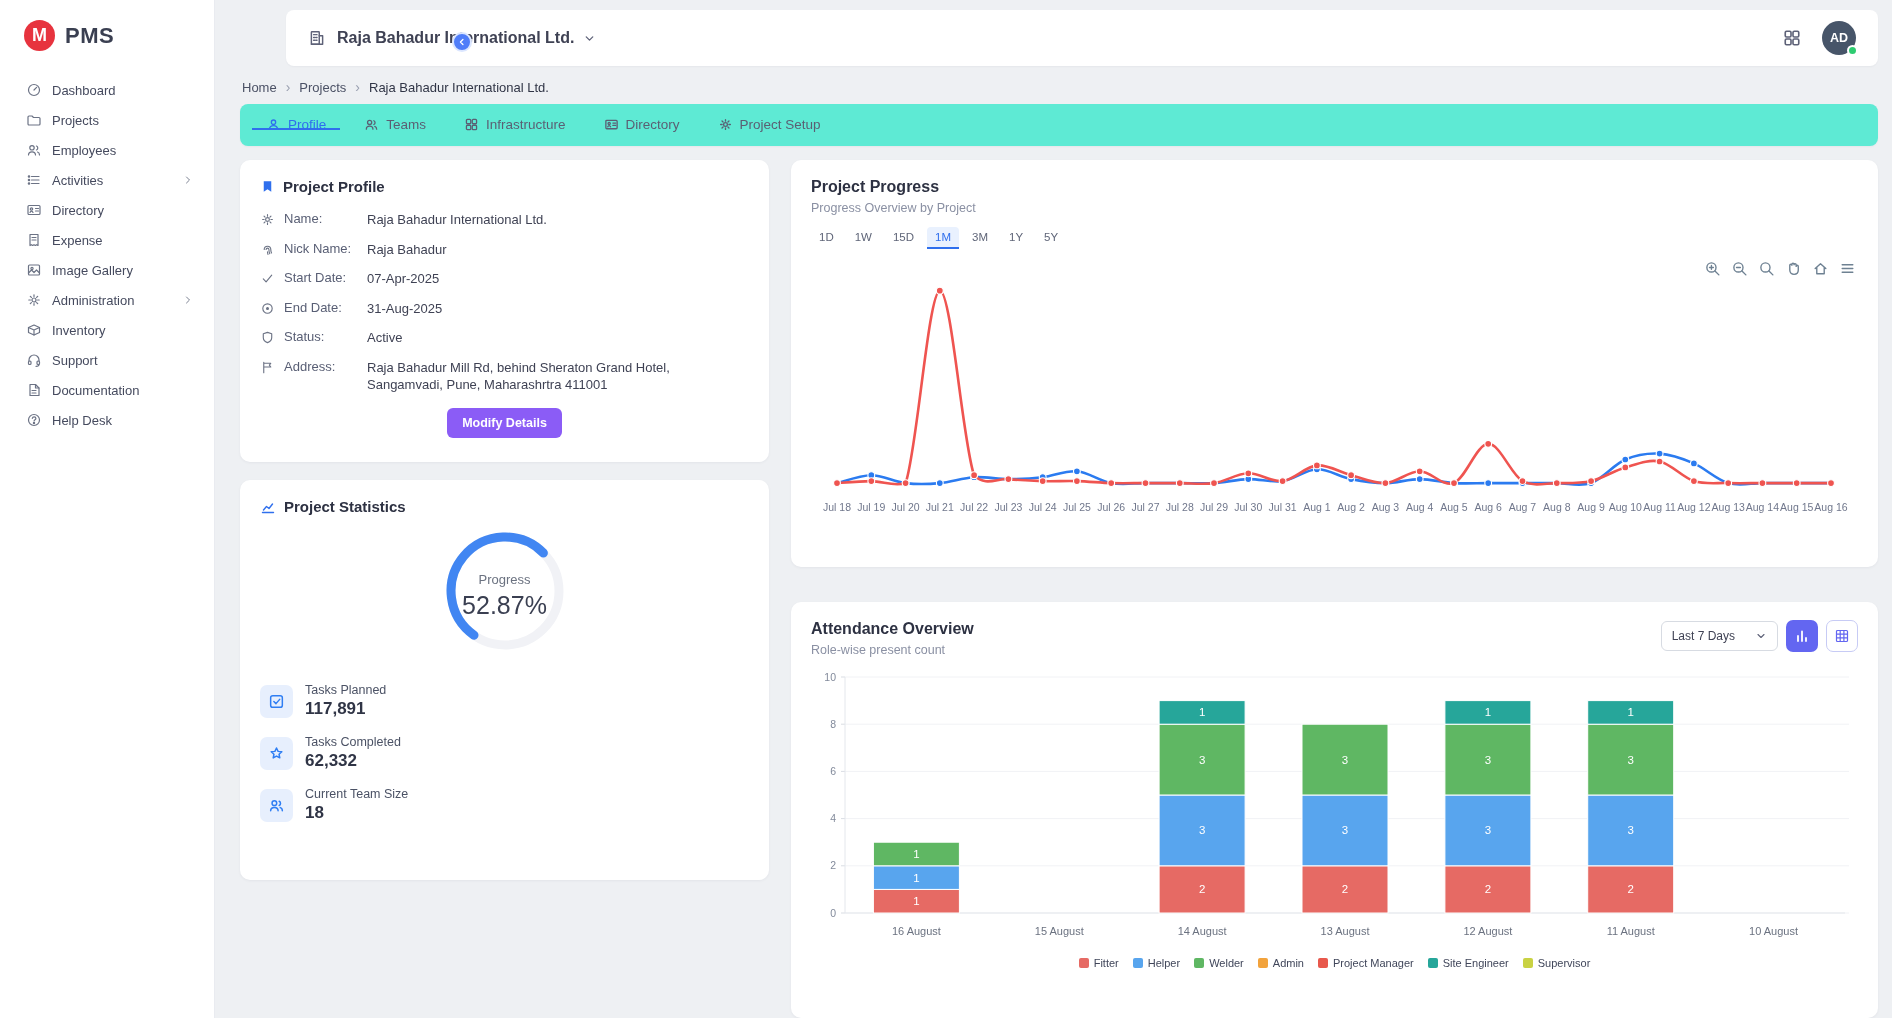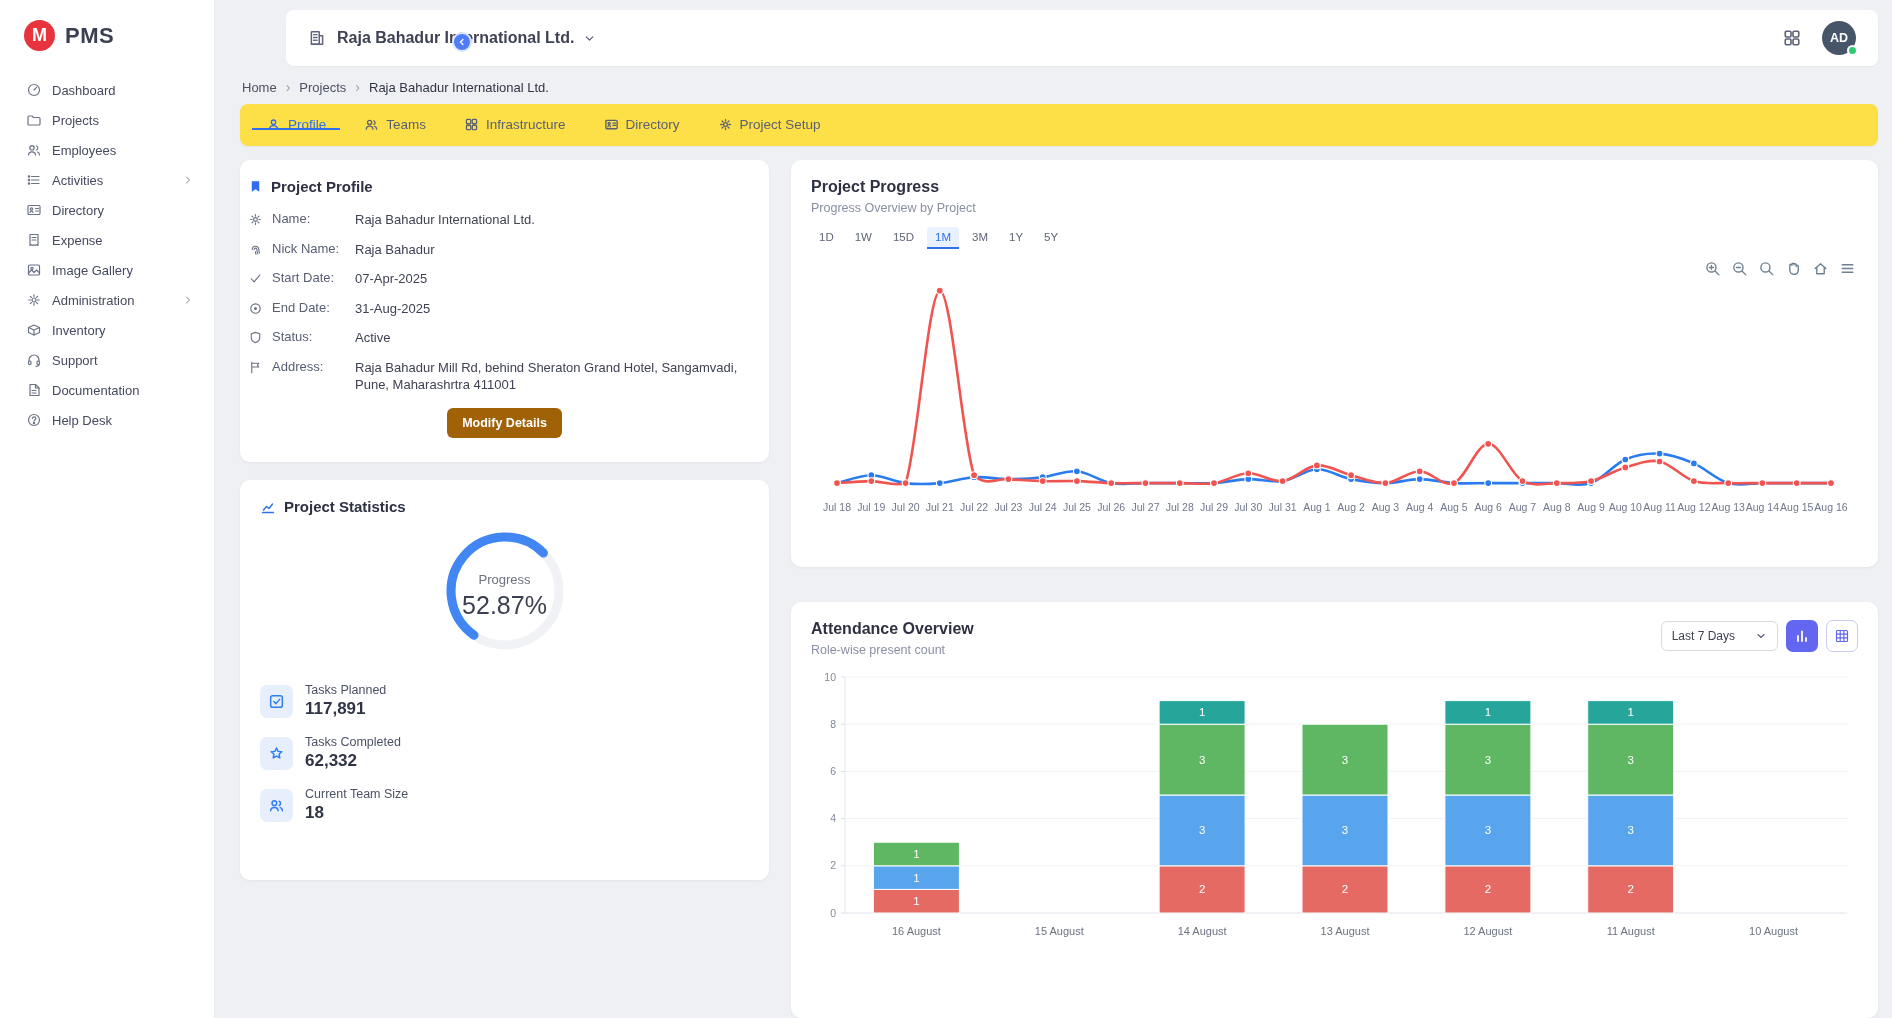--- a/index.html
+++ b/index.html
@@ -36,43 +36,43 @@
   .topbar-right { margin-left:auto; display:flex; align-items:center; gap:20px; }
   .avatar { width:34px; height:34px; border-radius:50%; background:#475569; color:#fff; font-size:12.5px;
             font-weight:bold; display:flex; align-items:center; justify-content:center; position:relative; cursor:pointer; }
   .avatar .dot { position:absolute; right:-2px; bottom:-1px; width:11px; height:11px; border-radius:50%;
                  background:#2ecc71; border:2px solid #fff; }
 
   .breadcrumb { display:flex; align-items:center; gap:9px; margin:13px 2px 9px 2px; font-size:13px; color:#4b5165; }
   .breadcrumb .sep { color:#9aa0b0; font-size:14px; }
   .breadcrumb .current { color:#303546; }
 
-  .tabbar { background:#fde047; border-radius:8px; height:42px; display:flex; align-items:stretch; gap:10px;
+  .tabbar { background:#5eead4; border-radius:8px; height:42px; display:flex; align-items:stretch; gap:10px;
             padding:16px 12px; box-shadow:0 1px 2px rgba(25,28,50,.04); }
   .tab { display:flex; align-items:center; gap:7px; padding:0 14px; font-size:13.5px; color:#5a5f73;
          border-bottom:2.5px solid transparent; cursor:pointer; }
   .tab svg { stroke:currentColor; fill:none; stroke-width:1.4; stroke-linecap:round; stroke-linejoin:round; }
   .tab.active { color:#2f6fed; border-bottom-color:#2f6fed; }
 
   .grid { display:flex; gap:22px; margin-top:14px; }
   .left-col { width:529px; flex-shrink:0; }
   .right-col { flex:1; }
   .card { background:#fff; border-radius:10px; box-shadow:0 1px 3px rgba(25,28,50,.05); }
 
   .card-title-row { display:flex; align-items:center; gap:8px; font-size:15px; font-weight:bold; color:#2d3142; }
   .card-title-row svg { flex-shrink:0; }
 
   
-  .profile-card { height:302px; padding:18px 8px; }
+  .profile-card { height:302px; padding:18px 20px; }
   .fields { margin-top:16px; }
   .frow { display:flex; align-items:flex-start; gap:9px; margin-bottom:12px; font-size:13px; }
   .frow svg { stroke:#6c7385; fill:none; stroke-width:1.2; stroke-linecap:round; stroke-linejoin:round; flex-shrink:0; margin-top:1px; }
   .f-label { color:#585e74; width:74px; flex-shrink:0; }
   .f-value { color:#3f4254; flex:1; line-height:1.35; }
-  .modify-btn { display:block; margin:14px auto 0; background:#a16207; color:#fff; border:none; font-size:12.5px;
+  .modify-btn { display:block; margin:14px auto 0; background:#8b5cf6; color:#fff; border:none; font-size:12.5px;
                 font-weight:bold; padding:8px 15px; border-radius:6px; cursor:pointer; font-family:inherit; }
 
   
   .stats-card { margin-top:18px; height:400px; padding:18px 20px; }
   .gauge-wrap { width:132px; height:132px; margin:10px auto 0; position:relative; }
   .gauge-label { position:absolute; top:47px; left:0; width:100%; text-align:center; font-size:13px; color:#6b7280; }
   .gauge-value { position:absolute; top:66px; left:0; width:100%; text-align:center; font-size:25px; color:#3a3f51; }
   .stats-list { margin-top:18px; }
   .stat-row { display:flex; align-items:center; gap:12px; padding:8px 0; }
   .stat-ico { width:33px; height:33px; border-radius:7px; background:#e7effd; display:flex; align-items:center;
@@ -663,20 +663,29 @@
             <text x="819.7142857142858" y="224.4" text-anchor="middle" font-size="11.5" fill="#fff">2</text>
             <rect x="776.7" y="126.0" width="86" height="70.8" fill="#58a5ee" stroke="#fff" stroke-width="1"></rect>
             <text x="819.7142857142858" y="165.4" text-anchor="middle" font-size="11.5" fill="#fff">3</text>
             <rect x="776.7" y="55.2" width="86" height="70.8" fill="#5fb763" stroke="#fff" stroke-width="1"></rect>
             <text x="819.7142857142858" y="94.6" text-anchor="middle" font-size="11.5" fill="#fff">3</text>
             <rect x="776.7" y="31.6" width="86" height="23.6" fill="#26a69a" stroke="#fff" stroke-width="1"></rect>
             <text x="819.7142857142858" y="47.4" text-anchor="middle" font-size="11.5" fill="#fff">1</text>
             <text x="819.7142857142858" y="266" text-anchor="middle" font-size="11" fill="#6b7280">11 August</text>
             <text x="962.5714285714286" y="266" text-anchor="middle" font-size="11" fill="#6b7280">10 August</text>
           </svg>
+        <div class="bar-legend" id="bar-legend">
+            <span class="bleg"><i style="background:#e66a64"></i>Fitter</span>
+            <span class="bleg"><i style="background:#58a5ee"></i>Helper</span>
+            <span class="bleg"><i style="background:#5fb763"></i>Welder</span>
+            <span class="bleg"><i style="background:#f2a33c"></i>Admin</span>
+            <span class="bleg"><i style="background:#e8584c"></i>Project Manager</span>
+            <span class="bleg"><i style="background:#26a69a"></i>Site Engineer</span>
+            <span class="bleg"><i style="background:#c9d243"></i>Supervisor</span>
+          </div>
       </div>
 
       <div class="footer">
         <span>© 2025, by</span>
         <a href="#">MARCO AIoT Technologies Pvt. Ltd.</a>
       </div>
     </div>
   </div>
 </main>
 

